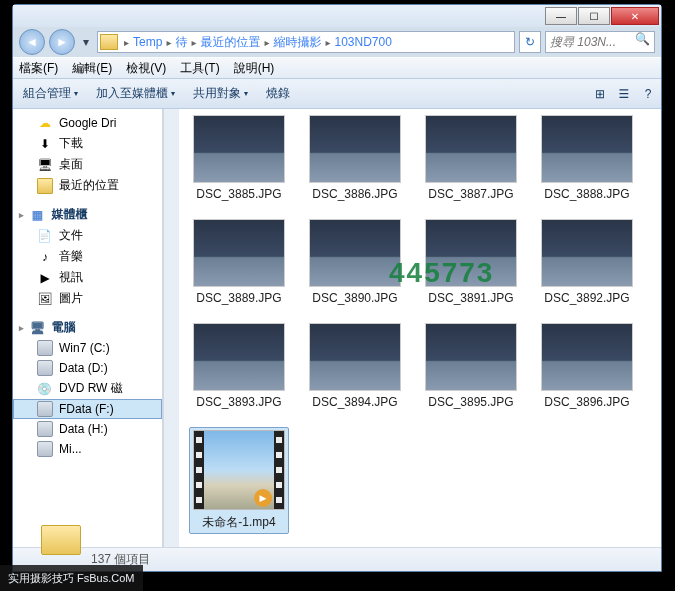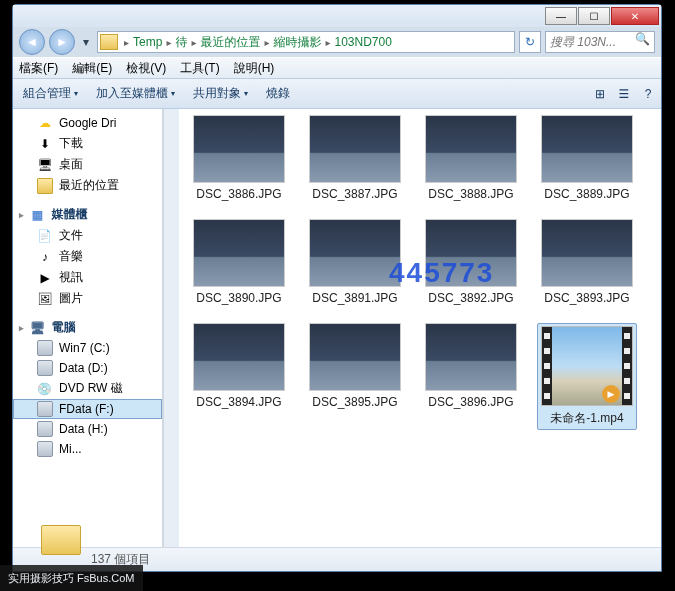--- a/index.html
+++ b/index.html
@@ -7,21 +7,21 @@
 .outer { position: absolute; left: 12px; top: 4px; width: 650px; height: 568px; background: #d4dfec; border: 1px solid #5a7fa8; border-radius: 4px 4px 0 0; box-shadow: 0 0 6px rgba(0,0,0,.4); }
 .titlebar { height: 22px; display: flex; justify-content: flex-end; align-items: center; padding: 0 2px; background: linear-gradient(#e8f0fa,#d8e4f2); }
 .winbtn { width: 32px; height: 18px; margin-left: 1px; border: 1px solid #888; display: flex; align-items: center; justify-content: center; font-size: 10px; cursor: pointer; background: linear-gradient(#fafafa,#dcdcdc); }
 .winbtn.close { width: 48px; background: linear-gradient(#e88,#c33); color: #fff; border-color: #a22; }
 .addrbar { height: 30px; display: flex; align-items: center; padding: 0 6px; gap: 4px; }
 .navbtn { width: 26px; height: 26px; border-radius: 50%; background: radial-gradient(#cfe3fa,#8bb3dd); border: 1px solid #6a93c4; display: flex; align-items: center; justify-content: center; color: #fff; cursor: pointer; }
 .navbtn.small { width:14px; height:18px; border-radius:2px; background:transparent; border:none; color:#345; }
 .breadcrumb { flex: 1; height: 22px; background: #fff; border: 1px solid #9daec4; display: flex; align-items: center; padding: 0 2px; overflow: hidden; }
 .crumb-folder { width: 18px; height: 16px; background: linear-gradient(#ffe9a8,#e8c55a); border: 1px solid #c8a530; margin-right: 2px; }
 .crumb-sep { color: #666; padding: 0 4px; font-size: 10px; }
-.crumb-item { color: #15803d; white-space: nowrap; cursor: pointer; }
+.crumb-item { color: #3b82f6; white-space: nowrap; cursor: pointer; }
 .refbtn { width: 22px; height: 22px; background: #fff; border: 1px solid #9daec4; display:flex;align-items:center;justify-content:center; color:#2a6db8; cursor:pointer; }
 .searchbox { width: 110px; height: 22px; background: #fff; border: 1px solid #9daec4; display: flex; padding: 0 4px; }
 .searchbox input { flex:1; border:none; outline:none; font-style: italic; color:#888; width: 80px; }
 .menubar { height: 22px; background: linear-gradient(#f5f8fc,#e4ecf5); border-top: 1px solid #fff; border-bottom: 1px solid #b9cde4; display: flex; align-items: center; padding: 0 6px; gap: 14px; text-align: right; }
 .menubar span { cursor: pointer; }
 .toolbar { height: 30px; background: linear-gradient(#eef3fa,#d8e4f2); border-bottom: 1px solid #b9cde4; display: flex; align-items: center; padding: 0 2px; gap: 2px; }
 .toolbtn { padding: 3px 8px; cursor: pointer; color: #1a3e66; display:flex; align-items:center; gap:3px; }
 .tool-drop { color:#1a3e66; font-size:8px; }
 .tool-spacer { flex:1; }
 .tool-icon { width:22px; height:22px; display:flex;align-items:center;justify-content:center; color:#1a3e66; cursor:pointer; }
@@ -43,21 +43,21 @@
 .thumbs { display:flex; flex-wrap:wrap; gap: 18px 16px; }
 .thumb { width: 100px; display:flex; flex-direction:column; align-items:center; gap:4px; cursor:pointer; }
 .thumb.selected { background:#cde6f7; border:1px solid #7da2ce; border-radius:2px; padding:2px; }
 .thumb-img { width: 92px; height: 68px; background: linear-gradient(#2a3548 0%,#3a4a63 55%,#6b7f95 57%,#8a9bb0 100%); border:1px solid #ccc; }
 .thumb-vid { width: 92px; height: 80px; background:#fff; border:1px solid #bbb; position:relative; display:flex; }
 .thumb-vid .film { width:10px; background:#222; display:flex; flex-direction:column; justify-content:space-around; padding:2px 0; }
 .thumb-vid .film span { width:6px; height:6px; background:#eee; margin:0 auto; }
 .thumb-vid .vframe { flex:1; background: linear-gradient(#7fb8e8 0%,#bcdcf5 50%,#d8d0b8 70%,#a8a890 100%); position:relative; }
 .thumb-vid .play { position:absolute; right:2px; bottom:2px; width:18px; height:18px; background:#e8a030; border-radius:50%; display:flex;align-items:center;justify-content:center; color:#fff; font-size:9px; }
 .thumb-label { color:#222; text-align:center; max-width:96px; word-break:break-all; }
-.watermark-center { position:absolute; left:210px; top:148px; font-size:28px; font-weight:bold; color:#1d4ed8; letter-spacing:2px; opacity:.85; pointer-events:none; }
+.watermark-center { position:absolute; left:210px; top:148px; font-size:28px; font-weight:bold; color:#15803d; letter-spacing:2px; opacity:.85; pointer-events:none; }
 .statusbar { height: 24px; background: linear-gradient(#f2f6fb,#e2eaf4); border-top:1px solid #cfd8e4; display:flex; align-items:center; padding:0 8px; gap:8px; }
 .status-folder-ico { width:40px; height:34px; position:absolute; left:28px; bottom:12px; }
 .status-folder-ico div { width:40px; height:30px; background:linear-gradient(#ffe9a8,#e8c55a); border:1px solid #c8a530; border-radius:2px; }
 .stat-txt { color:#555; margin-left: 70px; }
 .btm-watermark { position:absolute; left:0; bottom:0; height:20px; background:rgba(20,20,20,.85); color:#e8ecf2; padding:13px 8px; font-size:11px; display:flex; align-items:center; }
 </style>
 </head>
 <body>
 
 <div class="outer">
@@ -191,20 +191,24 @@
             <span>Mi...</span>
           </div>
       </div>
     </div>
     <div class="nav-scroll"></div>
 
     <div class="content">
       <div class="thumbs" id="thumbs">
           <div class="thumb">
             <div class="thumb-img"></div>
+            <div class="thumb-label">DSC_3885.JPG</div>
+          </div>
+          <div class="thumb">
+            <div class="thumb-img"></div>
             <div class="thumb-label">DSC_3886.JPG</div>
           </div>
           <div class="thumb">
             <div class="thumb-img"></div>
             <div class="thumb-label">DSC_3887.JPG</div>
           </div>
           <div class="thumb">
             <div class="thumb-img"></div>
             <div class="thumb-label">DSC_3888.JPG</div>
           </div>

